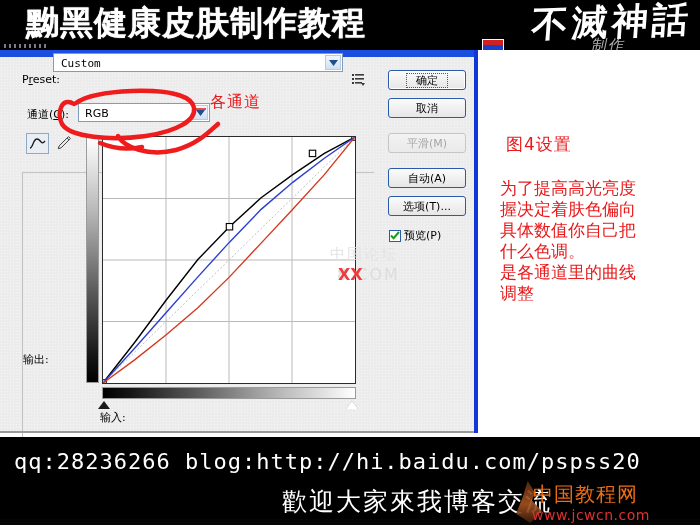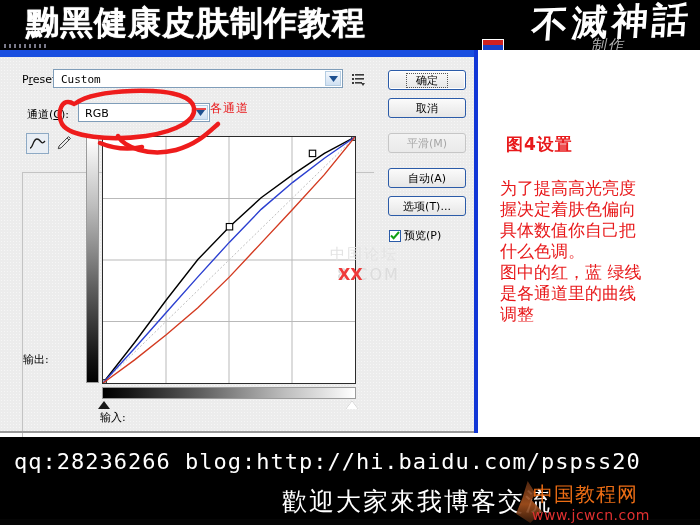--- a/index.html
+++ b/index.html
@@ -52,21 +52,21 @@
     background-size:3px 3px;
   }
   .dialog-rightedge{position:absolute;left:474px;top:50px;width:4px;height:383px;background:#1237d6;}
   .dialog-bottomline{position:absolute;left:0;top:431px;width:474px;height:2px;background:#9a9a9a;}
 
   .lbl{font-family:"DejaVu Sans",sans-serif;font-size:11px;color:#000;white-space:nowrap;}
   .u{text-decoration:underline;}
 
   .preset-label{position:absolute;left:22px;top:73px;}
   .preset-box{
-    position:absolute;left:53px;top:69px;width:290px;height:19px;
+    position:absolute;left:53px;top:53px;width:290px;height:19px;
     background:#fff;border:1px solid #7f9db9;box-sizing:border-box;
   }
   .preset-text{
     position:absolute;left:7px;top:3px;font-family:"DejaVu Sans Mono",monospace;
     font-size:11px;color:#000;
   }
   .combo-arrow{
     position:absolute;right:1px;top:1px;width:16px;height:15px;
     background:linear-gradient(180deg,#f4f8fd,#cfe0f2);
     border:1px solid #b5cde2;box-sizing:border-box;
@@ -141,22 +141,22 @@
   .btn-auto{top:168px;}
   .btn-options{top:196px;}
 
   .preview-row{position:absolute;left:389px;top:228px;display:flex;align-items:center;gap:3px;}
   .chk{width:12px;height:12px;background:#fff;border:1px solid #2b5ba8;box-sizing:border-box;
        display:flex;align-items:center;justify-content:center;}
 
   
   .annot-svg{position:absolute;left:0;top:0;width:700px;height:525px;pointer-events:none;}
   .red-text{position:absolute;color:#e8191b;font-family:"DejaVu Sans",sans-serif;white-space:nowrap;}
-  .annot-channels{left:210px;top:100px;font-size:12px;letter-spacing:1px;}
-  .note-title{left:506px;top:133px;font-size:17px;letter-spacing:1px;font-weight:bold;}
+  .annot-channels{left:210px;top:92px;font-size:16px;letter-spacing:1px;}
+  .note-title{left:506px;top:133px;font-size:17px;letter-spacing:1px;}
   .note-body{left:500px;top:178px;font-size:17px;line-height:21px;}
 
   
   .wm-graph{
     position:absolute;left:330px;top:245px;font-family:"DejaVu Sans",sans-serif;
     font-size:15px;color:#e3e3e3;letter-spacing:2px;white-space:nowrap;
   }
   .wm-graph2{
     position:absolute;left:337px;top:265px;font-family:"DejaVu Sans",sans-serif;
     font-size:16px;color:#dcdcdc;letter-spacing:2px;white-space:nowrap;
@@ -330,21 +330,20 @@
   </svg>
 
   <div class="red-text annot-channels">各通道</div>
 
   <div class="red-text note-title">图4设置</div>
   <div class="red-text note-body">
       <div>为了提高高光亮度</div>
       <div>握决定着肤色偏向</div>
       <div>具体数值你自己把</div>
       <div>什么色调。</div>
-      <div>图中的红，蓝 绿线</div>
       <div>是各通道里的曲线</div>
       <div>调整</div>
     </div>
 
   <div class="footer">
     <div class="foot-line1">qq:28236266  blog:http://hi.baidu.com/pspss20</div>
     <div class="foot-line2">歡迎大家來我博客交流</div>
     <div class="wm-flame"></div>
     <div class="wm-foot">中国教程网</div>
     <div class="wm-foot-url">www.jcwcn.com</div>

